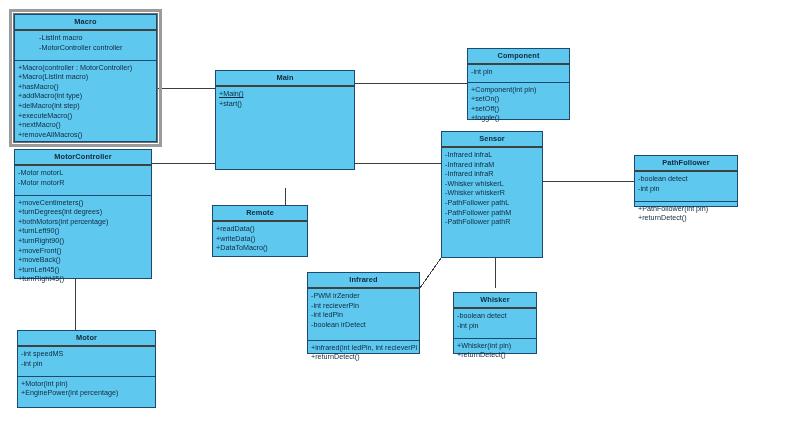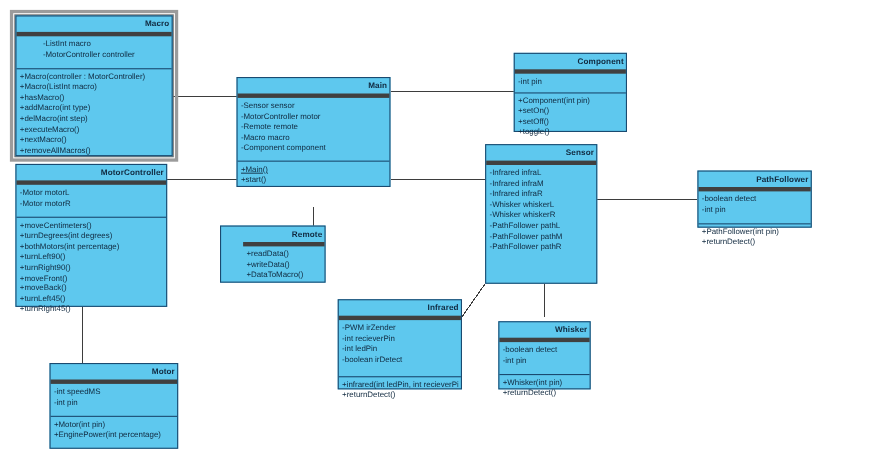--- a/index.html
+++ b/index.html
@@ -35,25 +35,25 @@
     font-size: 7.2px;
     line-height: 9.6px;
     z-index: 5;
   }
   .uml.selected {
     outline: 3px solid #9b9b9b;
     outline-offset: 2px;
     box-shadow: 0 0 0 1px #6f6f6f;
   }
   .uml .title {
-    text-align: right;
+    text-align: center;
     font-weight: bold;
     font-size: 7.4px;
     padding: 2px 2px 2.5px 2px;
-    border-bottom: 4px solid #404040;
+    border-bottom: 2px solid #404040;
     letter-spacing: 0.1px;
   }
   .uml .compartment {
     padding: 2px 2px 2.5px 3px;
   }
   .uml .compartment + .compartment {
     border-top: 1px solid #1a4a70;
   }
   .uml .row {
     white-space: nowrap;
@@ -107,46 +107,39 @@
           <div class="row">+turnDegrees(int degrees)</div>
           <div class="row">+bothMotors(int percentage)</div>
           <div class="row">+turnLeft90()</div>
           <div class="row">+turnRight90()</div>
           <div class="row">+moveFront()</div>
           <div class="row">+moveBack()</div>
           <div class="row">+turnLeft45()</div>
           <div class="row">+turnRight45()</div>
         </div>
       </div>
-      <div class="uml" style="left: 17px; top: 330px; width: 117px; height: 78px; margin-left: 28px;">
+      <div class="uml" style="left: 17px; top: 330px; width: 139px; height: 78px;">
         <div class="title">Motor</div>
         <div class="compartment" style="min-height: 24px;">
           <div class="row">-int speedMS</div>
           <div class="row">-int pin</div>
         </div>
         <div class="compartment">
           <div class="row">+Motor(int pin)</div>
           <div class="row">+EnginePower(int percentage)</div>
         </div>
       </div>
       <div class="uml" style="left: 215px; top: 70px; width: 140px; height: 100px;">
         <div class="title">Main</div>
-        <div class="compartment" style="min-height: 52px;">
-          <div class="row">-Sensor sensor</div>
-          <div class="row">-MotorController motor</div>
-          <div class="row">-Remote remote</div>
-          <div class="row">-Macro macro</div>
-          <div class="row">-Component component</div>
-        </div>
         <div class="compartment">
           <div class="row static">+Main()</div>
           <div class="row">+start()</div>
         </div>
       </div>
-      <div class="uml" style="left: 200px; top: 205px; width: 96px; height: 52px; padding-left: 20px;">
+      <div class="uml" style="left: 212px; top: 205px; width: 96px; height: 52px;">
         <div class="title">Remote</div>
         <div class="compartment">
           <div class="row">+readData()</div>
           <div class="row">+writeData()</div>
           <div class="row">+DataToMacro()</div>
         </div>
       </div>
       <div class="uml" style="left: 467px; top: 48px; width: 103px; height: 72px;">
         <div class="title">Component</div>
         <div class="compartment" style="min-height: 12px;">

